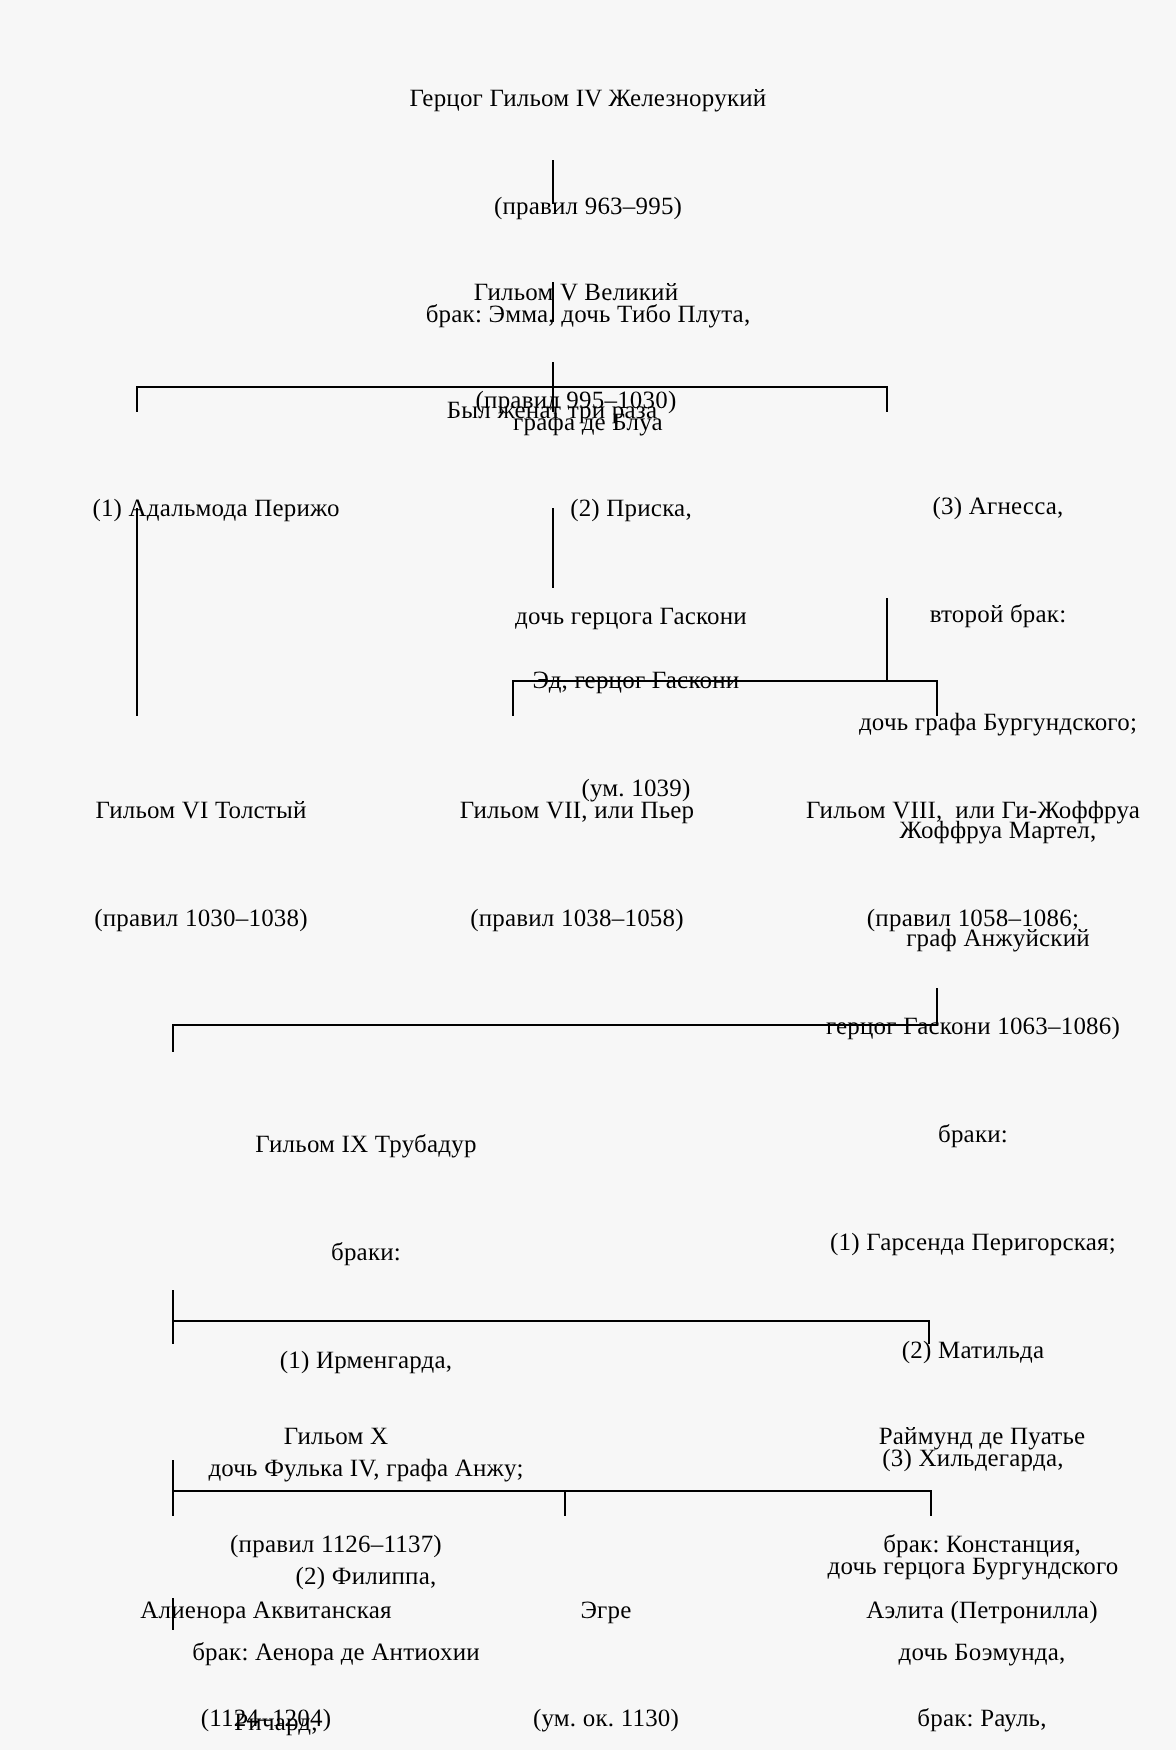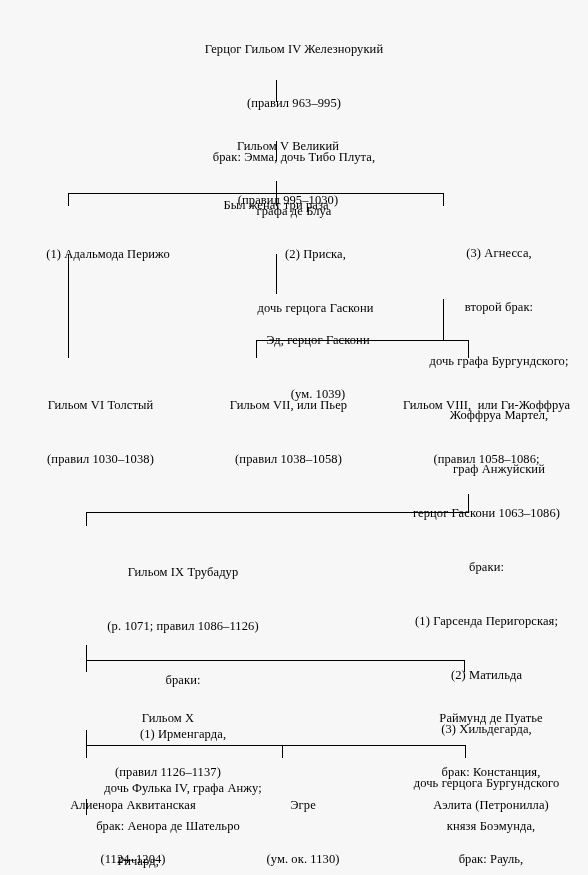--- a/index.html
+++ b/index.html
@@ -127,42 +127,42 @@
     <div>(3) Хильдегарда,</div>
     <div>дочь герцога Бургундского</div>
   </div>
 
   <div class="line vline" style="left:468px; top:494px; height:19px;"></div>
   <div class="line hline" style="left:86px; top:512px; width:383px;"></div>
   <div class="line vline" style="left:86px; top:512px; height:14px;"></div>
 
   <div class="node left" style="left:38px; top:527px; width:290px;">
     <div>Гильом IX Трубадур</div>
-    <div>(р. 1071; правил 1086–1126)</div>
     <div>браки:</div>
     <div>(1) Ирменгарда,</div>
     <div>дочь Фулька IV, графа Анжу;</div>
+    <div>(2) Филиппа,</div>
     
   </div>
 
   <div class="line vline" style="left:86px; top:645px; height:15px;"></div>
   <div class="line hline" style="left:86px; top:660px; width:379px;"></div>
   <div class="line vline" style="left:86px; top:660px; height:12px;"></div>
   <div class="line vline" style="left:464px; top:660px; height:12px;"></div>
 
   <div class="node left" style="left:38px; top:673px; width:260px;">
     <div>Гильом X</div>
     <div>(правил 1126–1137)</div>
-    <div>брак: Аенора де Шательро</div>
+    <div>брак: Аенора де Антиохии</div>
   </div>
 
   <div class="node left" style="left:394px; top:673px; width:194px;">
     <div>Раймунд де Пуатье</div>
     <div>брак: Констанция,</div>
-    <div>князя Боэмунда,</div>
+    <div>дочь Боэмунда,</div>
     <div>князя Антиохии</div>
   </div>
 
   <div class="line vline" style="left:86px; top:730px; height:15px;"></div>
   <div class="line hline" style="left:86px; top:745px; width:380px;"></div>
   <div class="line vline" style="left:86px; top:745px; height:13px;"></div>
   <div class="line vline" style="left:282px; top:745px; height:13px;"></div>
   <div class="line vline" style="left:465px; top:745px; height:13px;"></div>
 
   <div class="node left" style="left:38px; top:760px; width:190px;">

